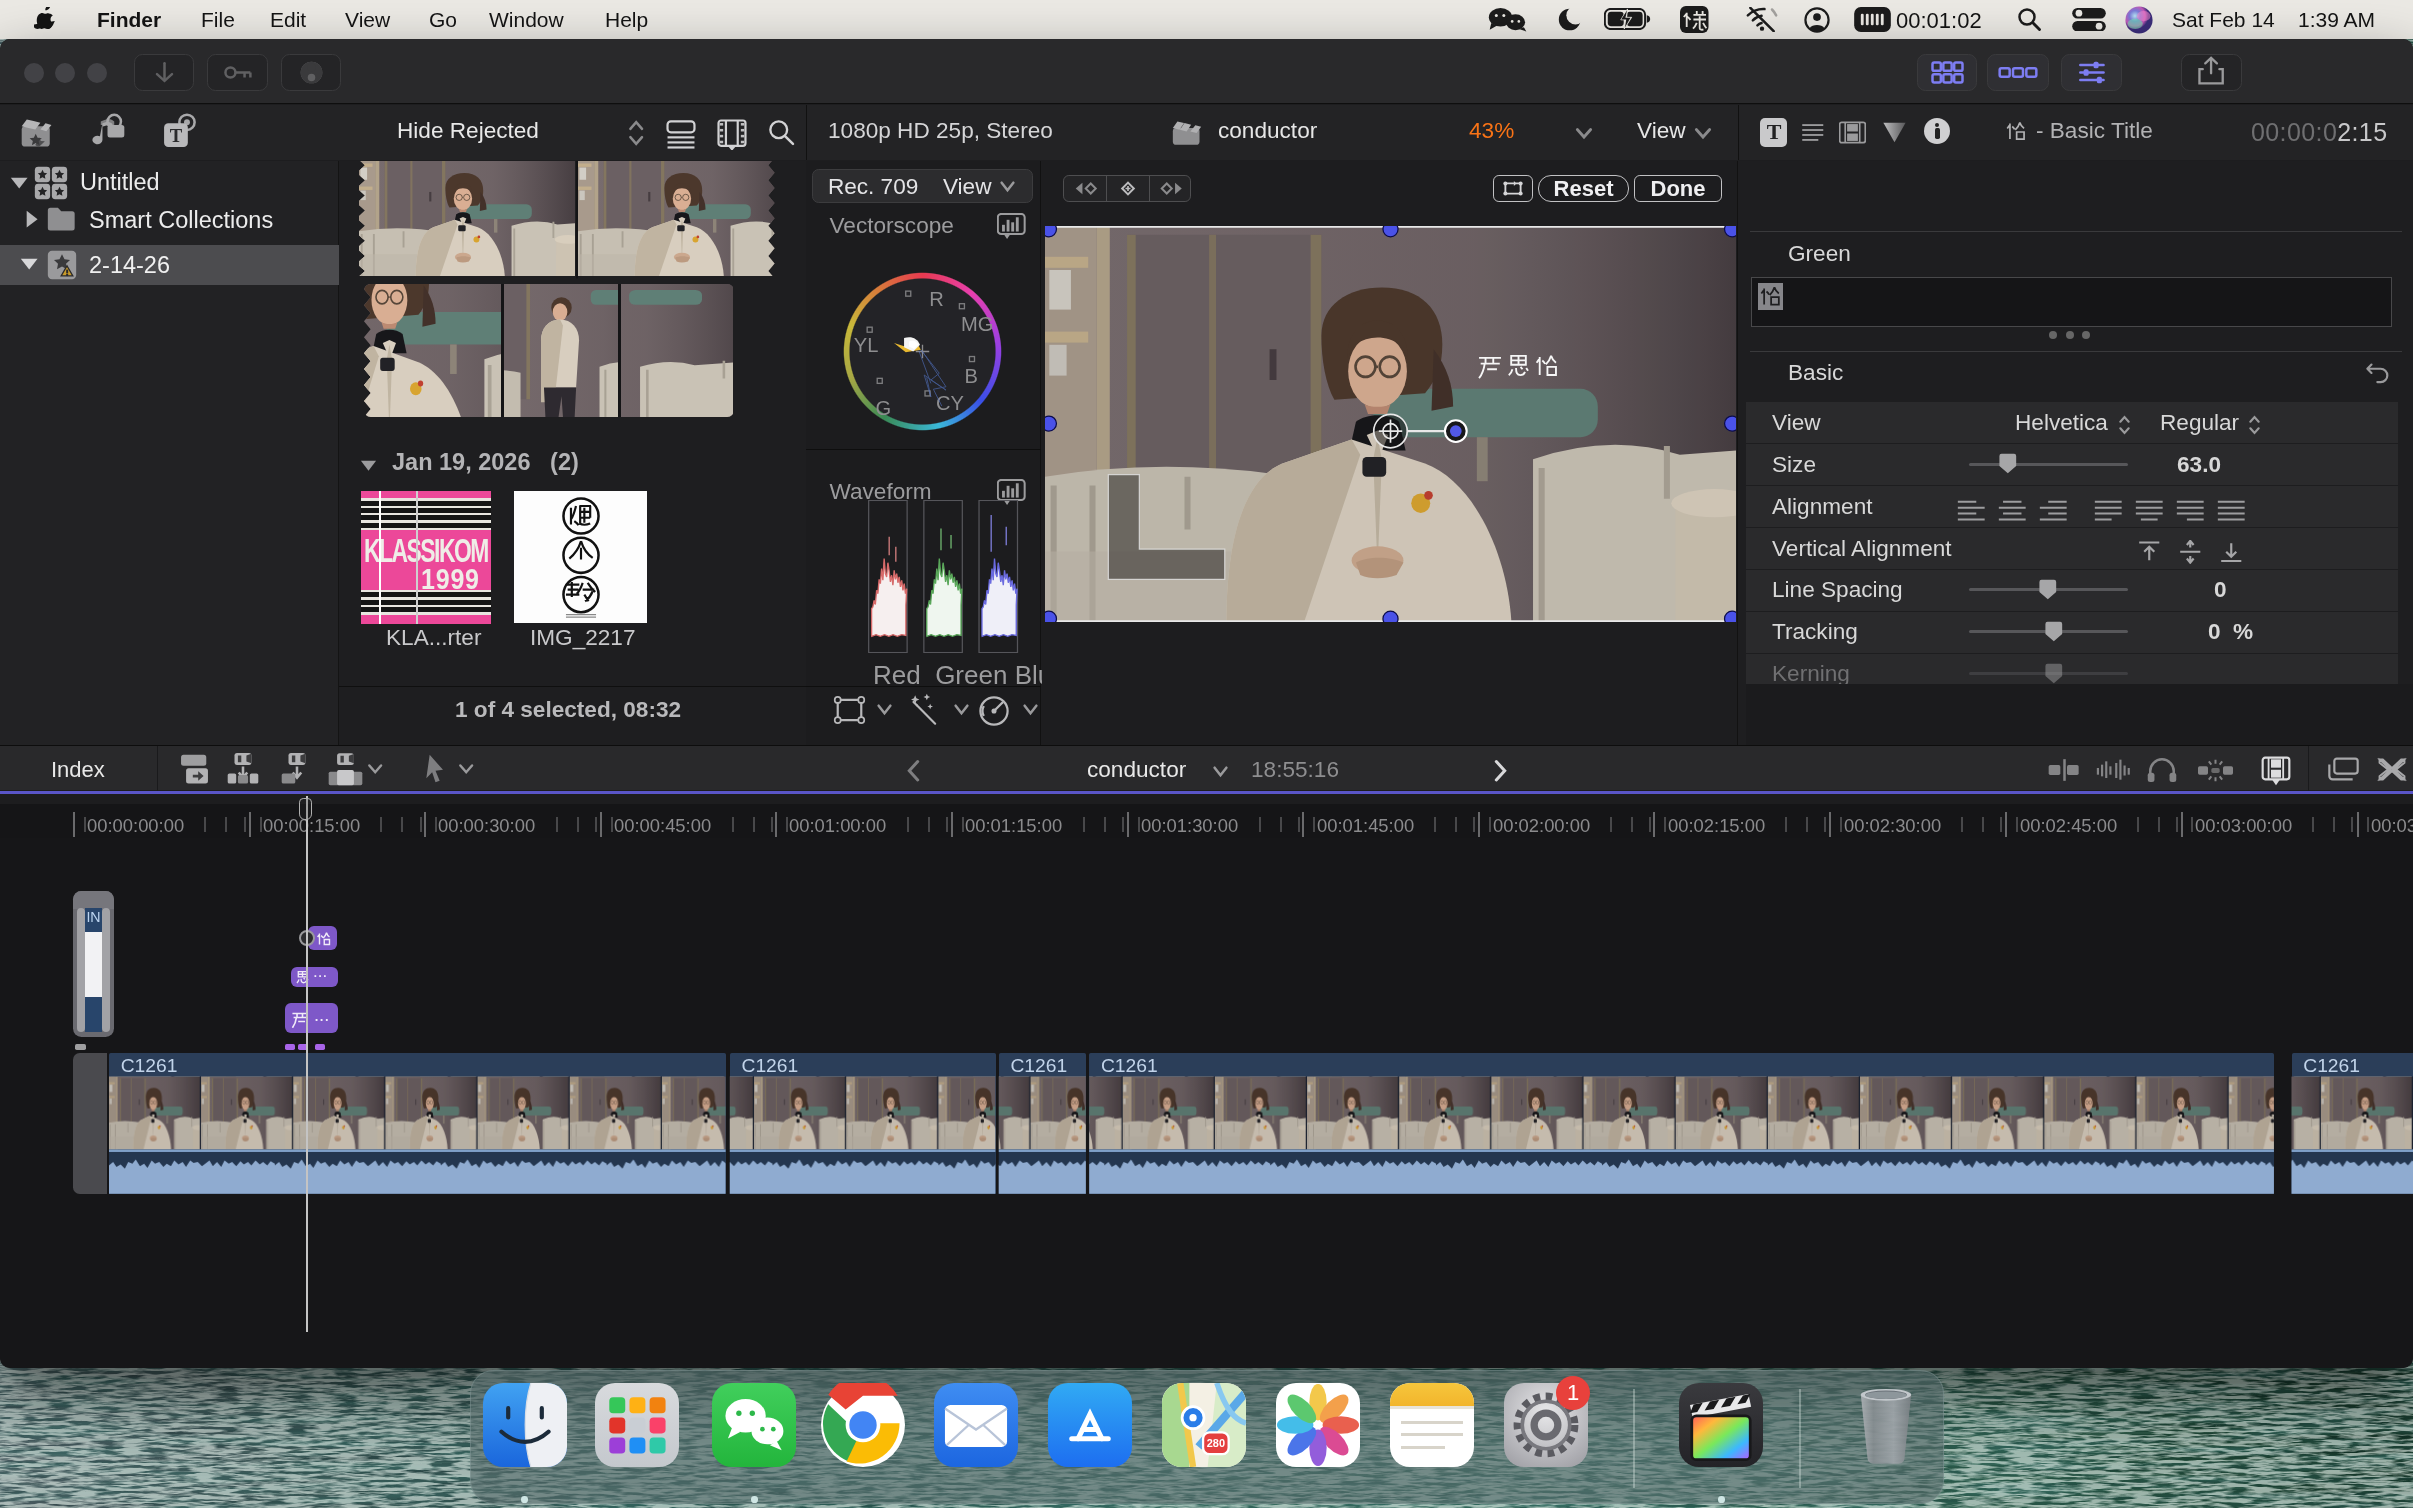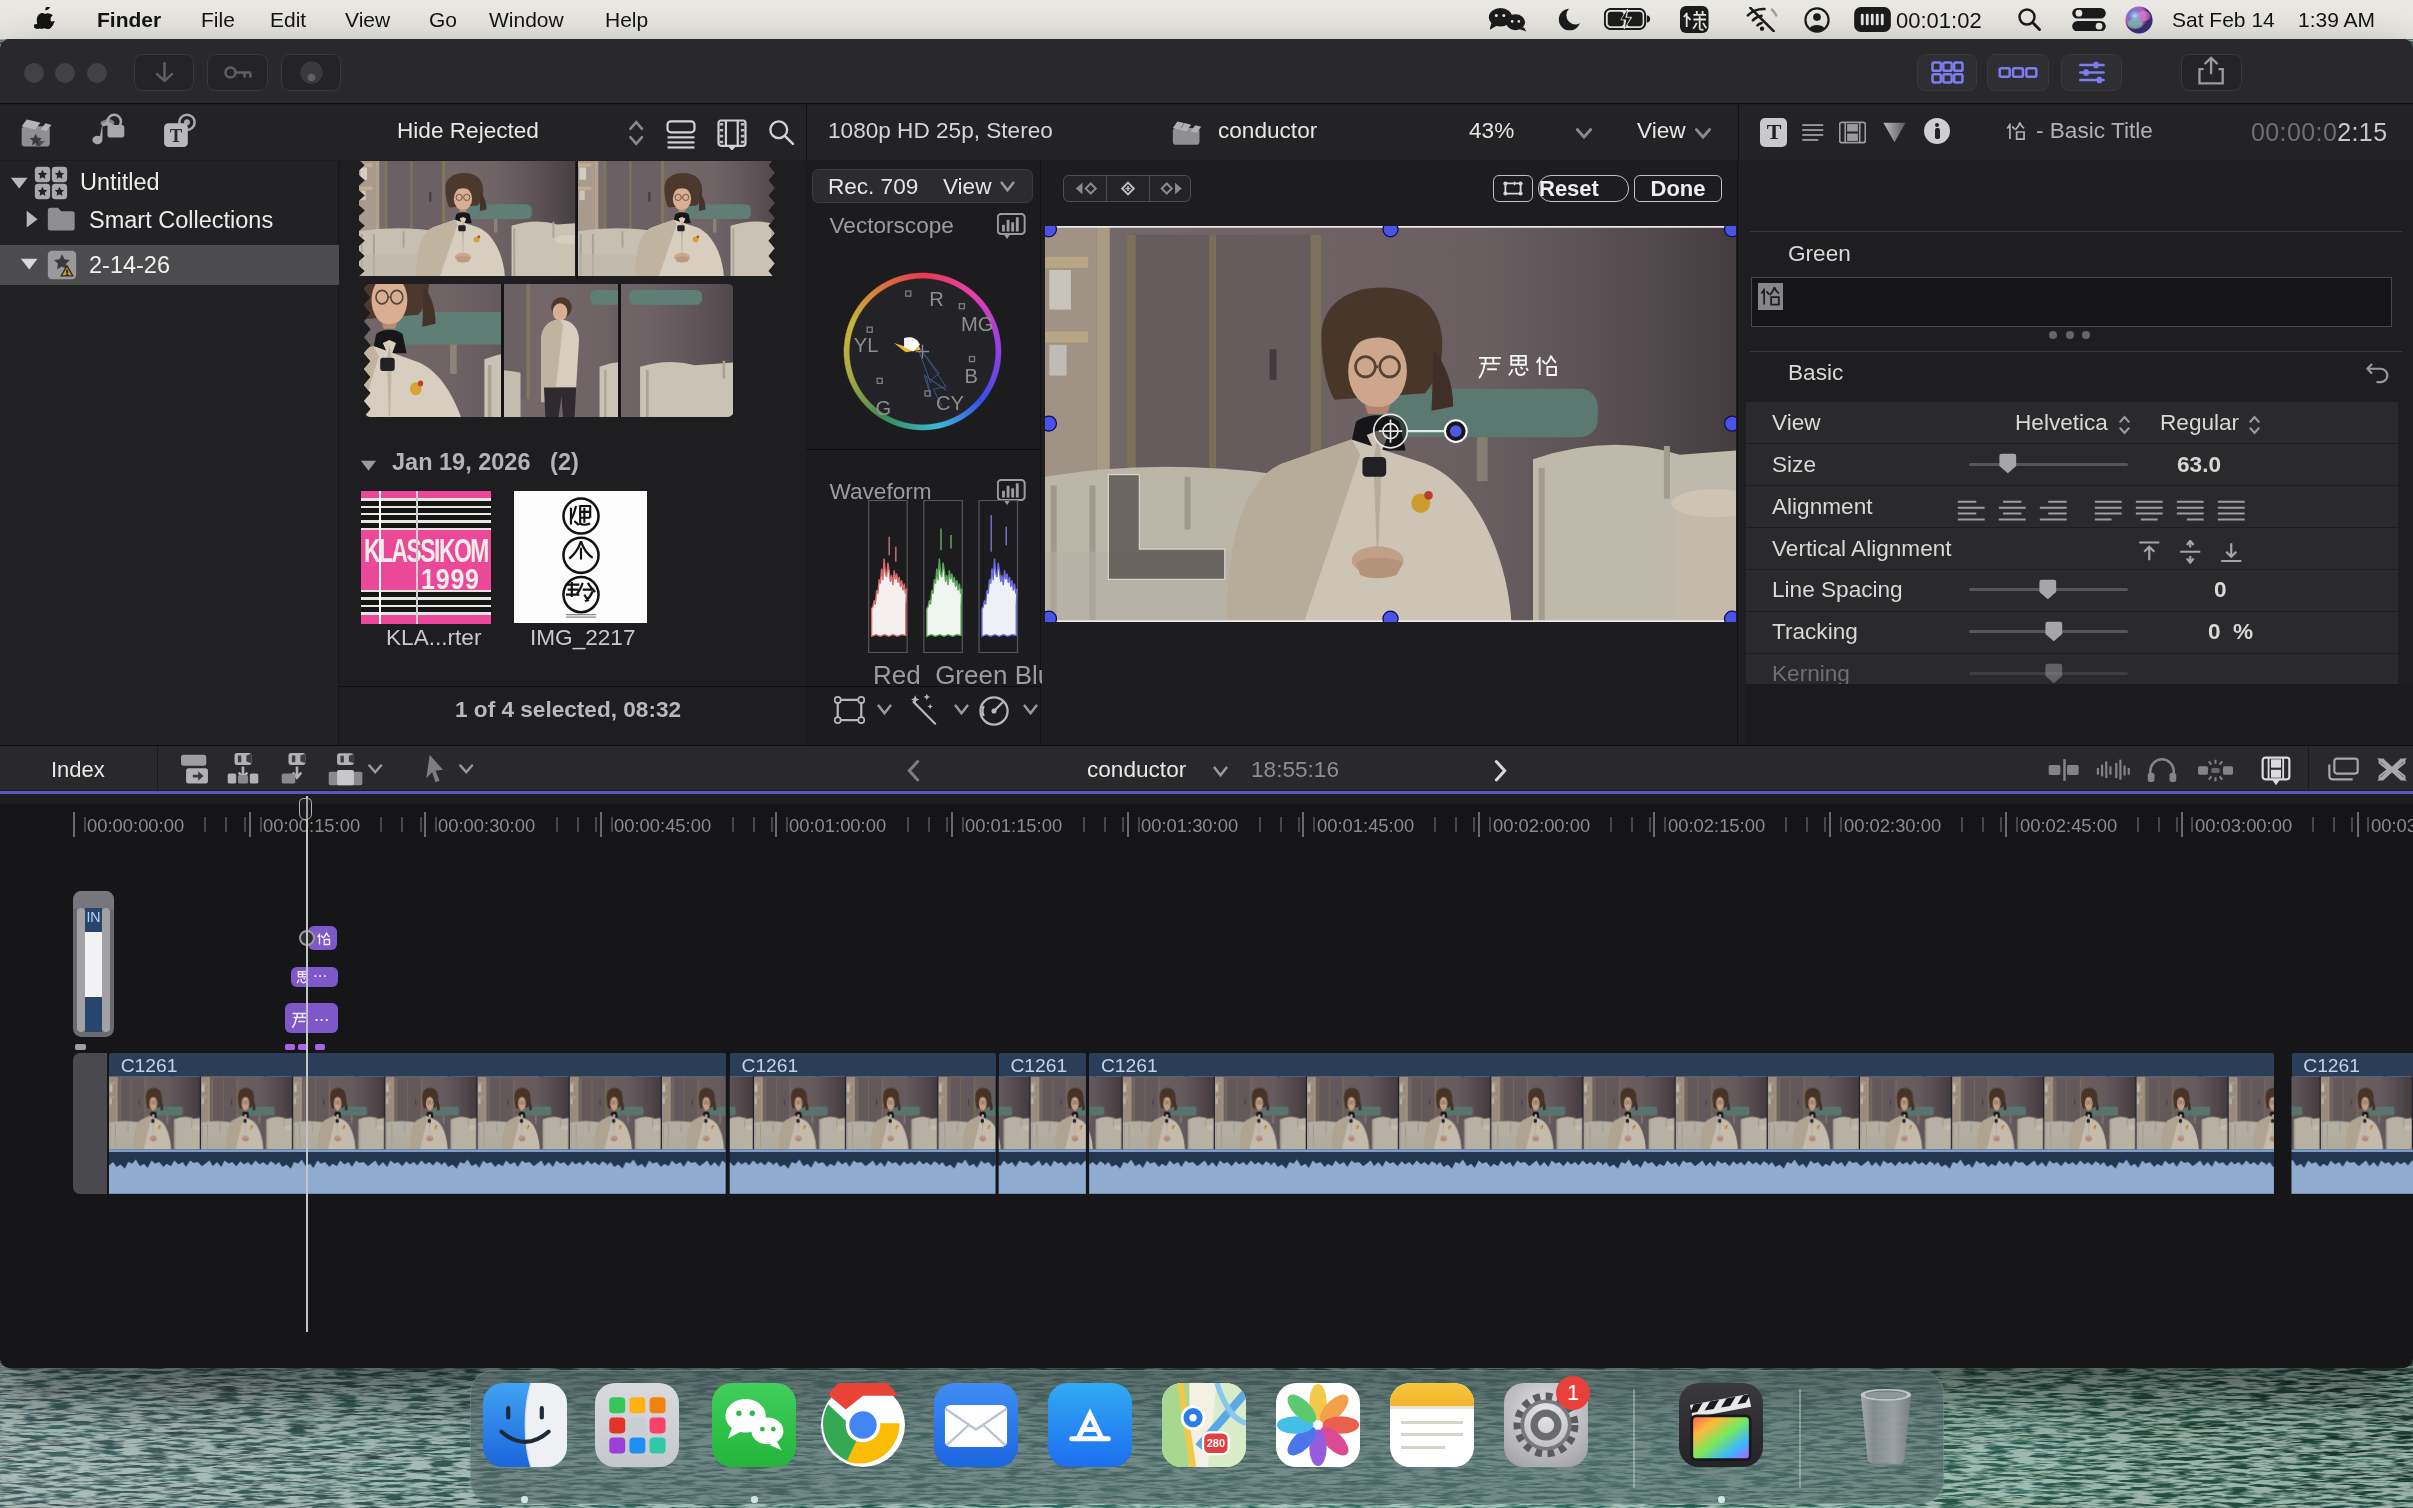--- a/index.html
+++ b/index.html
@@ -383,21 +383,21 @@
       </svg>
     <div class="vsep" style="left:806px"></div>
     <span class="abs txt" style="left:828px;top:12.6px;font-size:22.6px;color:#d5d5d7">1080p HD 25p, Stereo</span>
     <svg class="abs" style="left:1172px;top:13.4px" width="30" height="28.5" viewBox="0 0 36 34">
         <g fill="#8f8f91">
           <rect x="1" y="12" width="32" height="20" rx="4"></rect>
           <path d="M1 12 l5.5 -8 8 2 -5.5 8z M15 6 l8 2 -5.5 8 -8 -2z M28 8.5 l7 2 -5.5 7.5 -7.5 -2z" fill="#b0b0b2"></path>
         </g>
       </svg>
     <span class="abs txt" style="left:1218px;top:12.6px;font-size:22.6px;color:#e6e6e6">conductor</span>
-    <span class="abs txt" style="left:1469px;top:12.6px;font-size:22.6px;color:#e5e5e5">43%</span>
+    <span class="abs txt" style="left:1469px;top:12.6px;font-size:22.6px;color:#f97316">43%</span>
     <svg class="abs" style="left:1574px;top:22px" width="20" height="13.4" viewBox="0 0 24 16">
         <path d="M4 3 L12 12 L20 3" stroke="#8a8a8c" stroke-width="3.4" fill="none" stroke-linecap="round"></path>
       </svg>
     <span class="abs txt" style="left:1637px;top:12.6px;font-size:22.6px;color:#e6e6e6">View</span>
     <svg class="abs" style="left:1693px;top:22px" width="20" height="13.4" viewBox="0 0 24 16">
         <path d="M4 3 L12 12 L20 3" stroke="#8a8a8c" stroke-width="3.4" fill="none" stroke-linecap="round"></path>
       </svg>
     <div class="vsep" style="left:1738px"></div>
 
     <div class="abs" style="left:1760px;top:12.6px;width:27px;height:29px;background:#c9c9cb;border-radius:5px">
@@ -684,21 +684,21 @@
             <rect x="4" y="4" width="18" height="12" rx="2" fill="none" stroke="#d5d5d7" stroke-width="2.2"></rect>
             <g fill="#d5d5d7">
               <circle cx="4" cy="4" r="2.4"></circle>
               <circle cx="22" cy="4" r="2.4"></circle>
               <circle cx="4" cy="16" r="2.4"></circle>
               <circle cx="22" cy="16" r="2.4"></circle>
               <path d="M14 1 l3 3 -3 3z"></path>
             </g>
           </svg>
         </div>
-      <div class="abs" style="left:496px;top:14.2px;width:91px;height:27px;border:1.3px solid #c2c2c4;border-radius:13px;font-size:22px;font-weight:bold;color:#efeff1;line-height:25px">Reset</div>
+      <div class="abs" style="left:496px;top:14.2px;width:91px;height:27px;border:1.3px solid #c2c2c4;border-radius:13px;text-align:center;font-size:22px;font-weight:bold;color:#efeff1;line-height:25px">Reset</div>
       <div class="abs" style="left:592px;top:14.2px;width:88px;height:27px;border:1.3px solid #c2c2c4;border-radius:5.9px;text-align:center;font-size:22px;font-weight:bold;color:#efeff1;line-height:25px">Done</div>
 
       <div class="abs" style="left:3.4px;top:65px;width:691px;height:396px;background:#6e6366;overflow:hidden">
         <svg width="691" height="396" viewBox="0 0 160 90" preserveAspectRatio="none">
             <use href="#scn"></use>
             <rect width="160" height="90" fill="rgba(24,16,16,.05)"></rect>
           </svg>
         
         <svg class="abs" style="left:0;top:0" width="691" height="396" viewBox="0 0 824 473">
           <path d="M75 297 h37 v89 h102 v36 h-139z" fill="rgba(25,23,23,.5)" stroke="rgba(225,225,225,.8)" stroke-width="1.5"></path>

